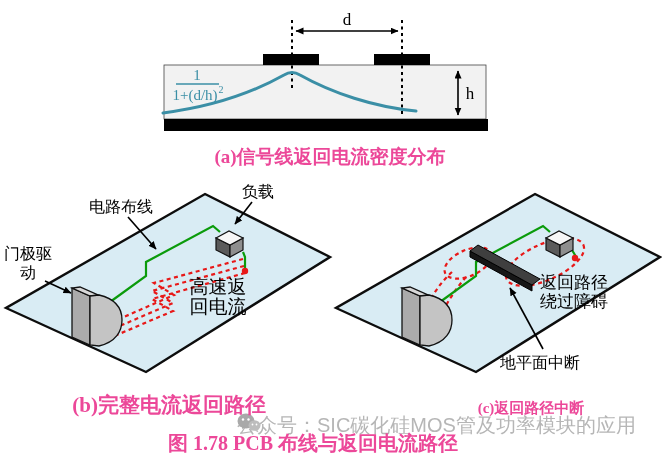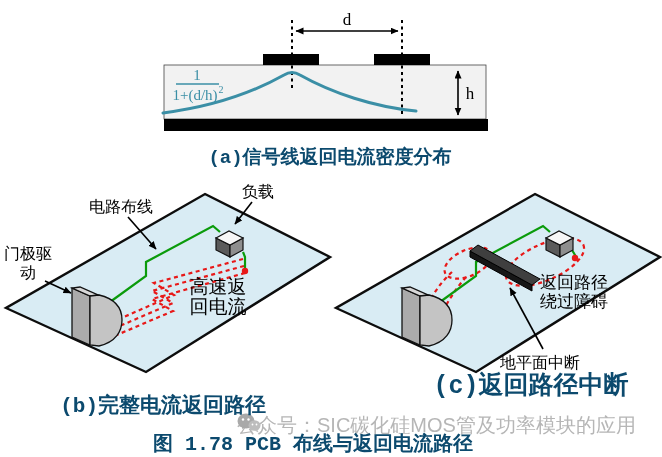--- a/index.html
+++ b/index.html
@@ -1,23 +1,23 @@
 <!DOCTYPE html>
 <html><head>
 <meta charset="utf-8">
 <style>
   html,body{margin:0;padding:0;background:#ffffff;}
   #stage{position:relative;width:662px;height:457px;background:#ffffff;overflow:hidden;
          font-family:"Liberation Serif","DejaVu Serif",serif;color:#111;}
   svg{position:absolute;left:0;top:0;}
-  .cap{position:absolute;text-align:center;font-weight:600;color:#0c4a6e;
-       font-family:Liberation Mono, monospace;white-space:nowrap;}
+  .cap{position:absolute;text-align:center;font-weight:600;color:#ec4899;
+       font-family:Liberation Serif, serif;white-space:nowrap;}
   .cap-a{top:144px;left:150px;width:360px;font-size:19px;}
   .cap-b{top:391px;left:26px;width:240px;font-size:21px;text-align:right;}
-  .cap-c{top:368px;left:411px;width:240px;font-size:25px;}
+  .cap-c{top:399px;left:411px;width:240px;font-size:15px;}
   .cap-main{top:430px;left:132px;width:362px;font-size:20px;}
   .watermark{position:absolute;top:412px;left:237px;display:flex;align-items:center;gap:4px;
              color:#b6b6b6;font-size:20px;font-family:"Liberation Sans","DejaVu Sans",sans-serif;
              white-space:nowrap;}
   .svgtext{font-family:"Liberation Serif","DejaVu Serif",serif;}
 </style>
 </head>
 <body>
 
 <div id="stage">

